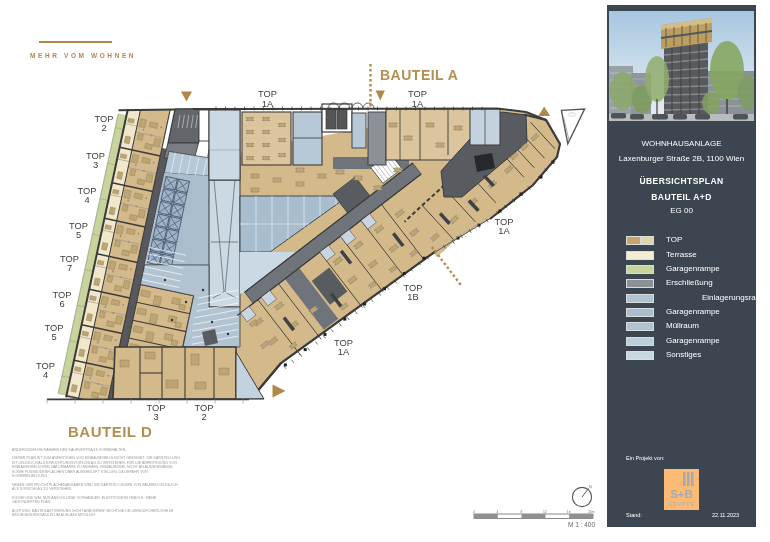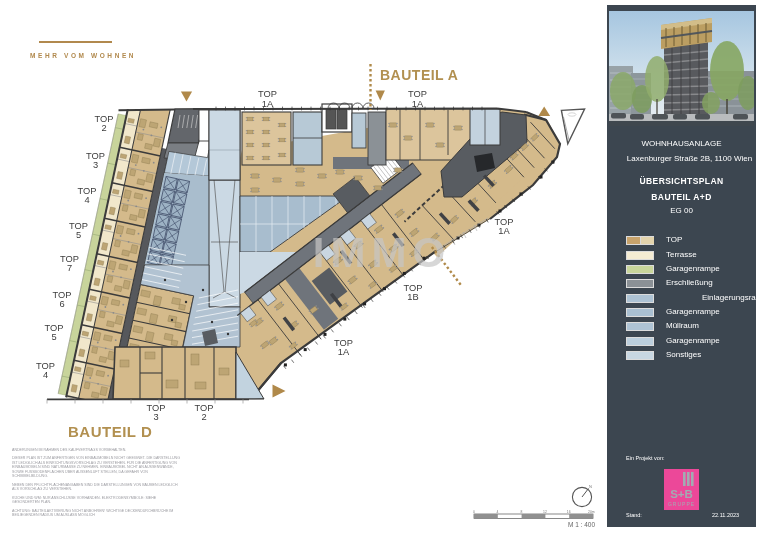--- a/index.html
+++ b/index.html
@@ -1085,21 +1085,21 @@
       <rect x="21" y="103" width="14" height="5.5" rx="2"></rect>
       <rect x="43" y="103" width="16" height="5.5" rx="2"></rect>
       <rect x="64" y="103" width="14" height="5.5" rx="2"></rect>
       <rect x="86" y="103" width="15" height="5.5" rx="2"></rect>
       <rect x="124" y="103" width="15" height="5.5" rx="2"></rect>
     </g>
     <rect x="0" y="110" width="145" height="5" fill="#3f474e"></rect>
   </svg>
 
   <div class="abs" style="left:0;top:134px;width:149px;text-align:center;color:#fff;font-size:8px;">WOHNHAUSANLAGE</div>
-  <div class="abs" style="left:0;top:149px;width:149px;text-align:center;color:#fff;font-size:8px;padding-left:8px;">Laxenburger Straße 2B, 1100 Wien</div>
+  <div class="abs" style="left:0;top:149px;width:149px;text-align:center;color:#fff;font-size:8px;">Laxenburger Straße 2B, 1100 Wien</div>
   <div class="abs" style="left:0;top:171px;width:149px;text-align:center;color:#fff;font-size:8.5px;font-weight:bold;letter-spacing:.4px;">ÜBERSICHTSPLAN</div>
   <div class="abs" style="left:0;top:187px;width:149px;text-align:center;color:#fff;font-size:8.5px;font-weight:bold;letter-spacing:.4px;">BAUTEIL A+D</div>
   <div class="abs" style="left:0;top:201px;width:149px;text-align:center;color:#fff;font-size:8px;">EG 00</div>
 
   <div id="legend">
 
     <div class="abs" style="left:19px;top:231px;width:26px;height:7px;border:0.8px solid #dcdcdc;">
         <div class="abs" style="left:0;top:0;width:13px;height:7px;background:#c8a36b;"></div>
         <div class="abs" style="left:13px;top:0;width:13px;height:7px;background:#e3d4ad;border-left:0.8px solid #dcdcdc;"></div>
       </div>
@@ -1125,21 +1125,21 @@
 
     <div class="abs" style="left:19px;top:331.6px;width:26px;height:7px;background:#bccfdd;border:0.8px solid #dcdcdc;"></div>
     <div class="abs" style="left:59px;top:330.6px;color:#fff;font-size:8px;">Garagenrampe</div>
 
     <div class="abs" style="left:19px;top:346px;width:26px;height:7px;background:#c8d7e2;border:0.8px solid #dcdcdc;"></div>
     <div class="abs" style="left:59px;top:345px;color:#fff;font-size:8px;">Sonstiges</div>
   </div>
 
   <div class="abs" style="left:19px;top:450px;color:#fff;font-size:5.5px;">Ein Projekt von:</div>
 
-  <div class="abs" style="left:57px;top:464px;width:35px;height:41px;background:#ec4899;text-align:center;">
+  <div class="abs" style="left:57px;top:464px;width:35px;height:41px;background:#fdba74;text-align:center;">
     <svg width="35" height="41" viewBox="0 0 35 41">
       <g fill="#a2abb3">
         <rect x="19" y="3" width="2.6" height="14"></rect>
         <rect x="23" y="3" width="2.6" height="14"></rect>
         <rect x="27" y="3" width="2.6" height="14"></rect>
       </g>
       <text x="17.5" y="29" font-size="11.5" font-weight="bold" fill="#a2abb3" text-anchor="middle" font-family="Liberation Sans">S+B</text>
       <text x="17.5" y="37" font-size="5" fill="#a2abb3" text-anchor="middle" letter-spacing="1" font-family="Liberation Sans">GRUPPE</text>
     </svg>
   </div>
@@ -1175,14 +1175,13 @@
         <text x="73" y="4.6">12</text>
         <text x="96.8" y="4.6">16</text>
         <text x="118" y="4.6">20m</text>
     </g>
   </g>
 </svg>
 
 <div class="abs" style="left:568px;top:521px;font-size:6.5px;color:#666;">M 1 : 400</div>
 
 <div class="abs" style="left:292px;top:232px;width:180px;text-align:center;color:rgba(198,198,198,0.7);font-weight:bold;">
-  <div style="font-size:42px;letter-spacing:6px;line-height:1;">IMMO</div>
 </div>
 
 </body></html>

